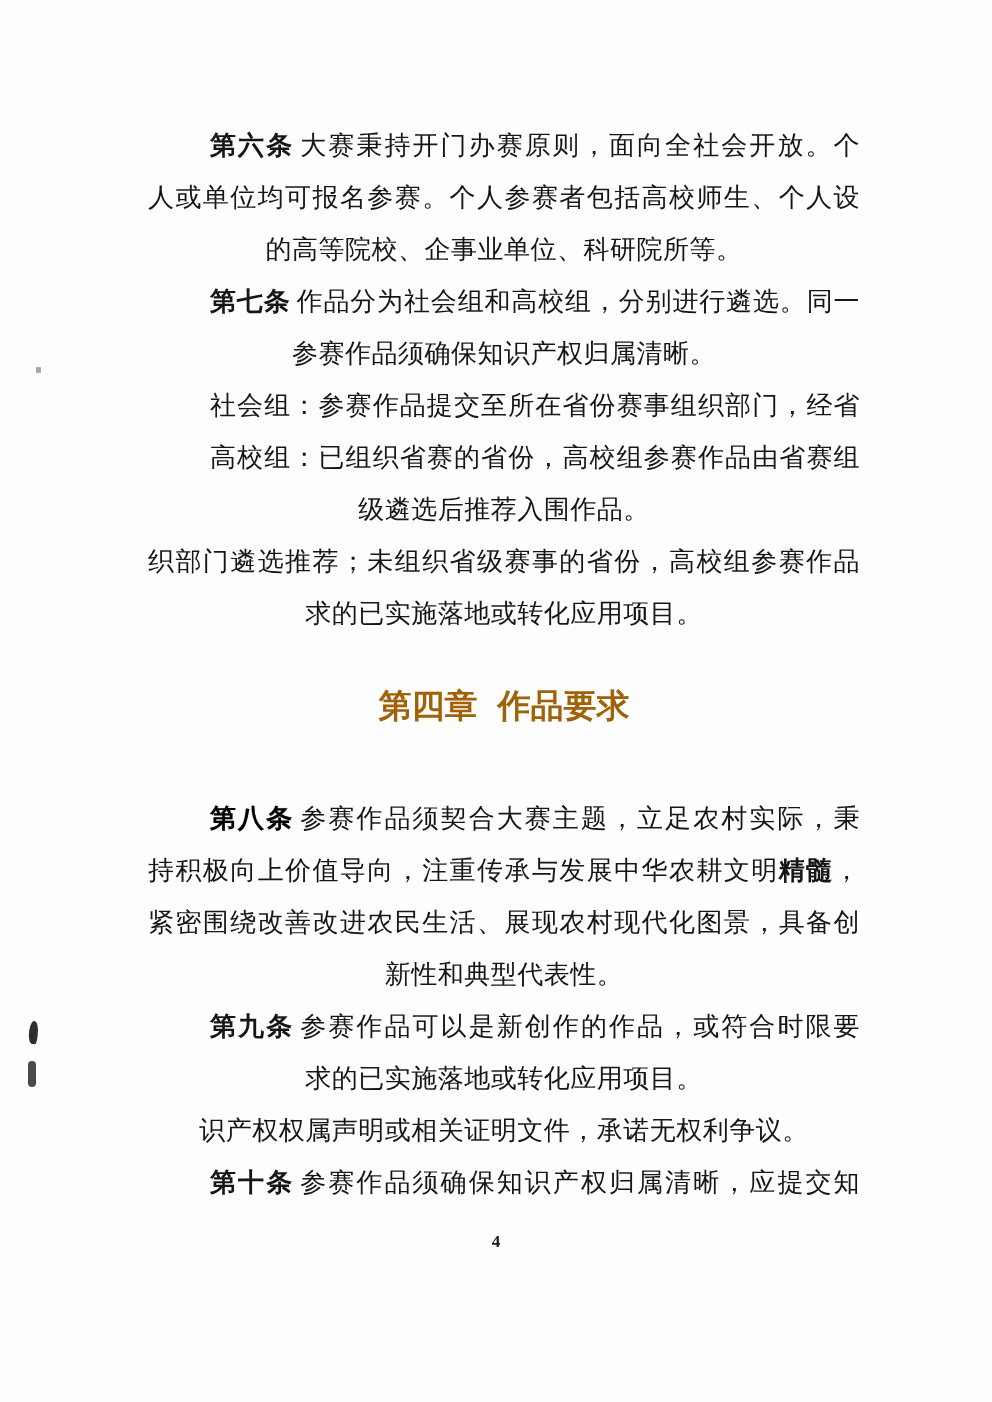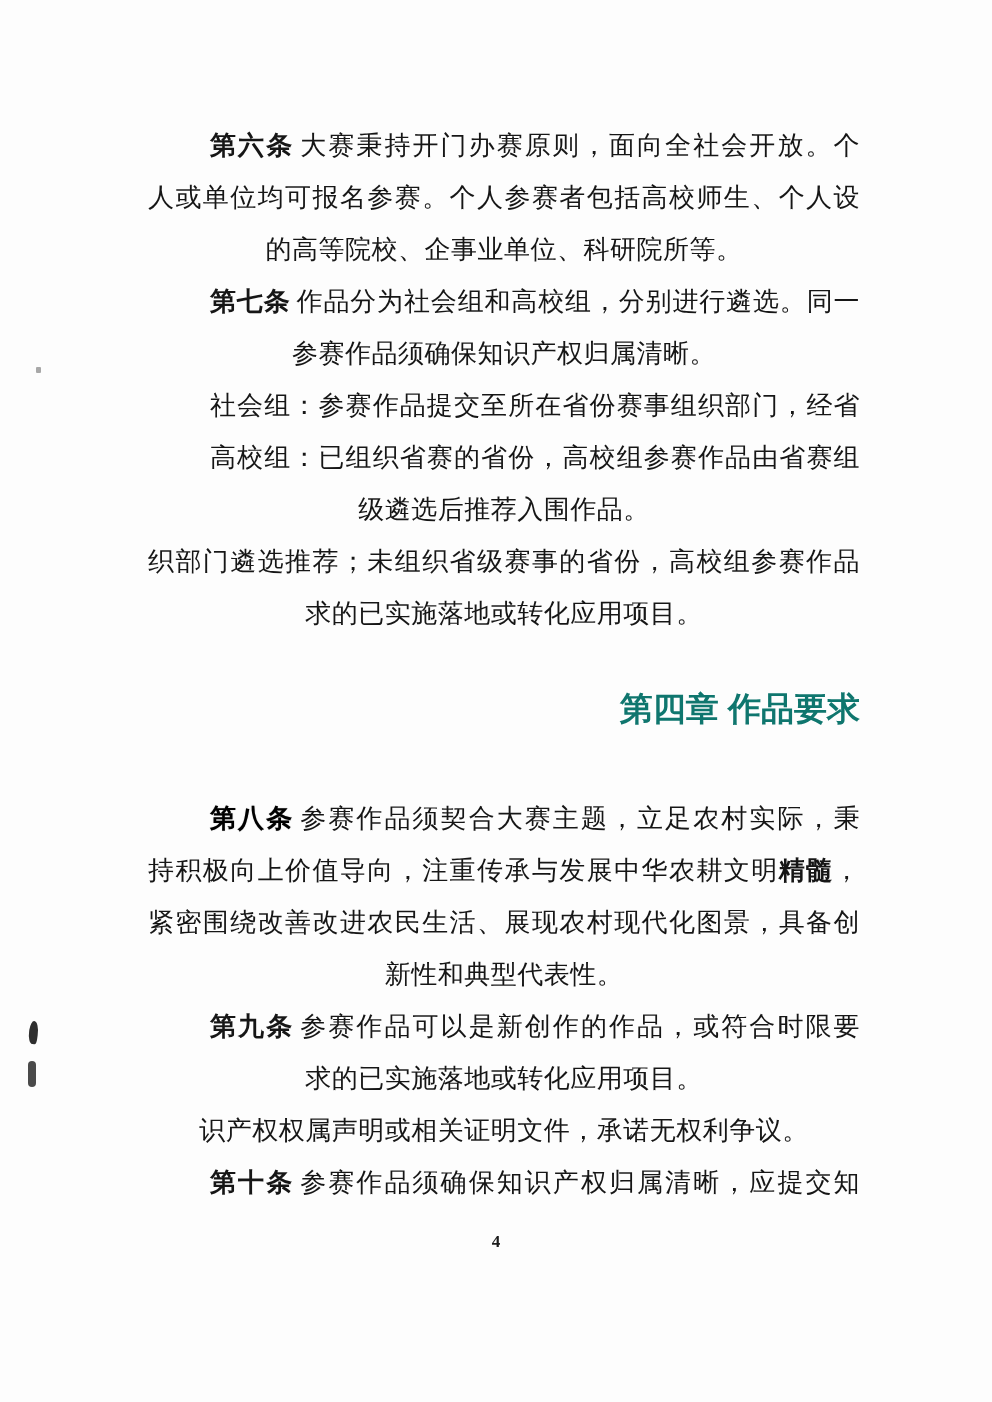--- a/index.html
+++ b/index.html
@@ -55,23 +55,23 @@
     font-weight: 700;
     font-family: Liberation Serif, serif;
   }
   .chapter {
     margin-top: 43px;
     margin-bottom: 58px;
     height: 52px;
     line-height: 52px;
     font-size: 33px;
     font-weight: 700;
-    text-align: right;
-    font-family: Liberation Sans, sans-serif;
-    color: #0f766e;
+    text-align: center;
+    font-family: Liberation Mono, monospace;
+    color: #a16207;
     white-space: nowrap;
   }
   .page-number {
     margin-top: 22px;
     width: 992px;
     height: 22px;
     line-height: 22px;
     text-align: center;
     font-size: 17px;
     font-weight: 700;

